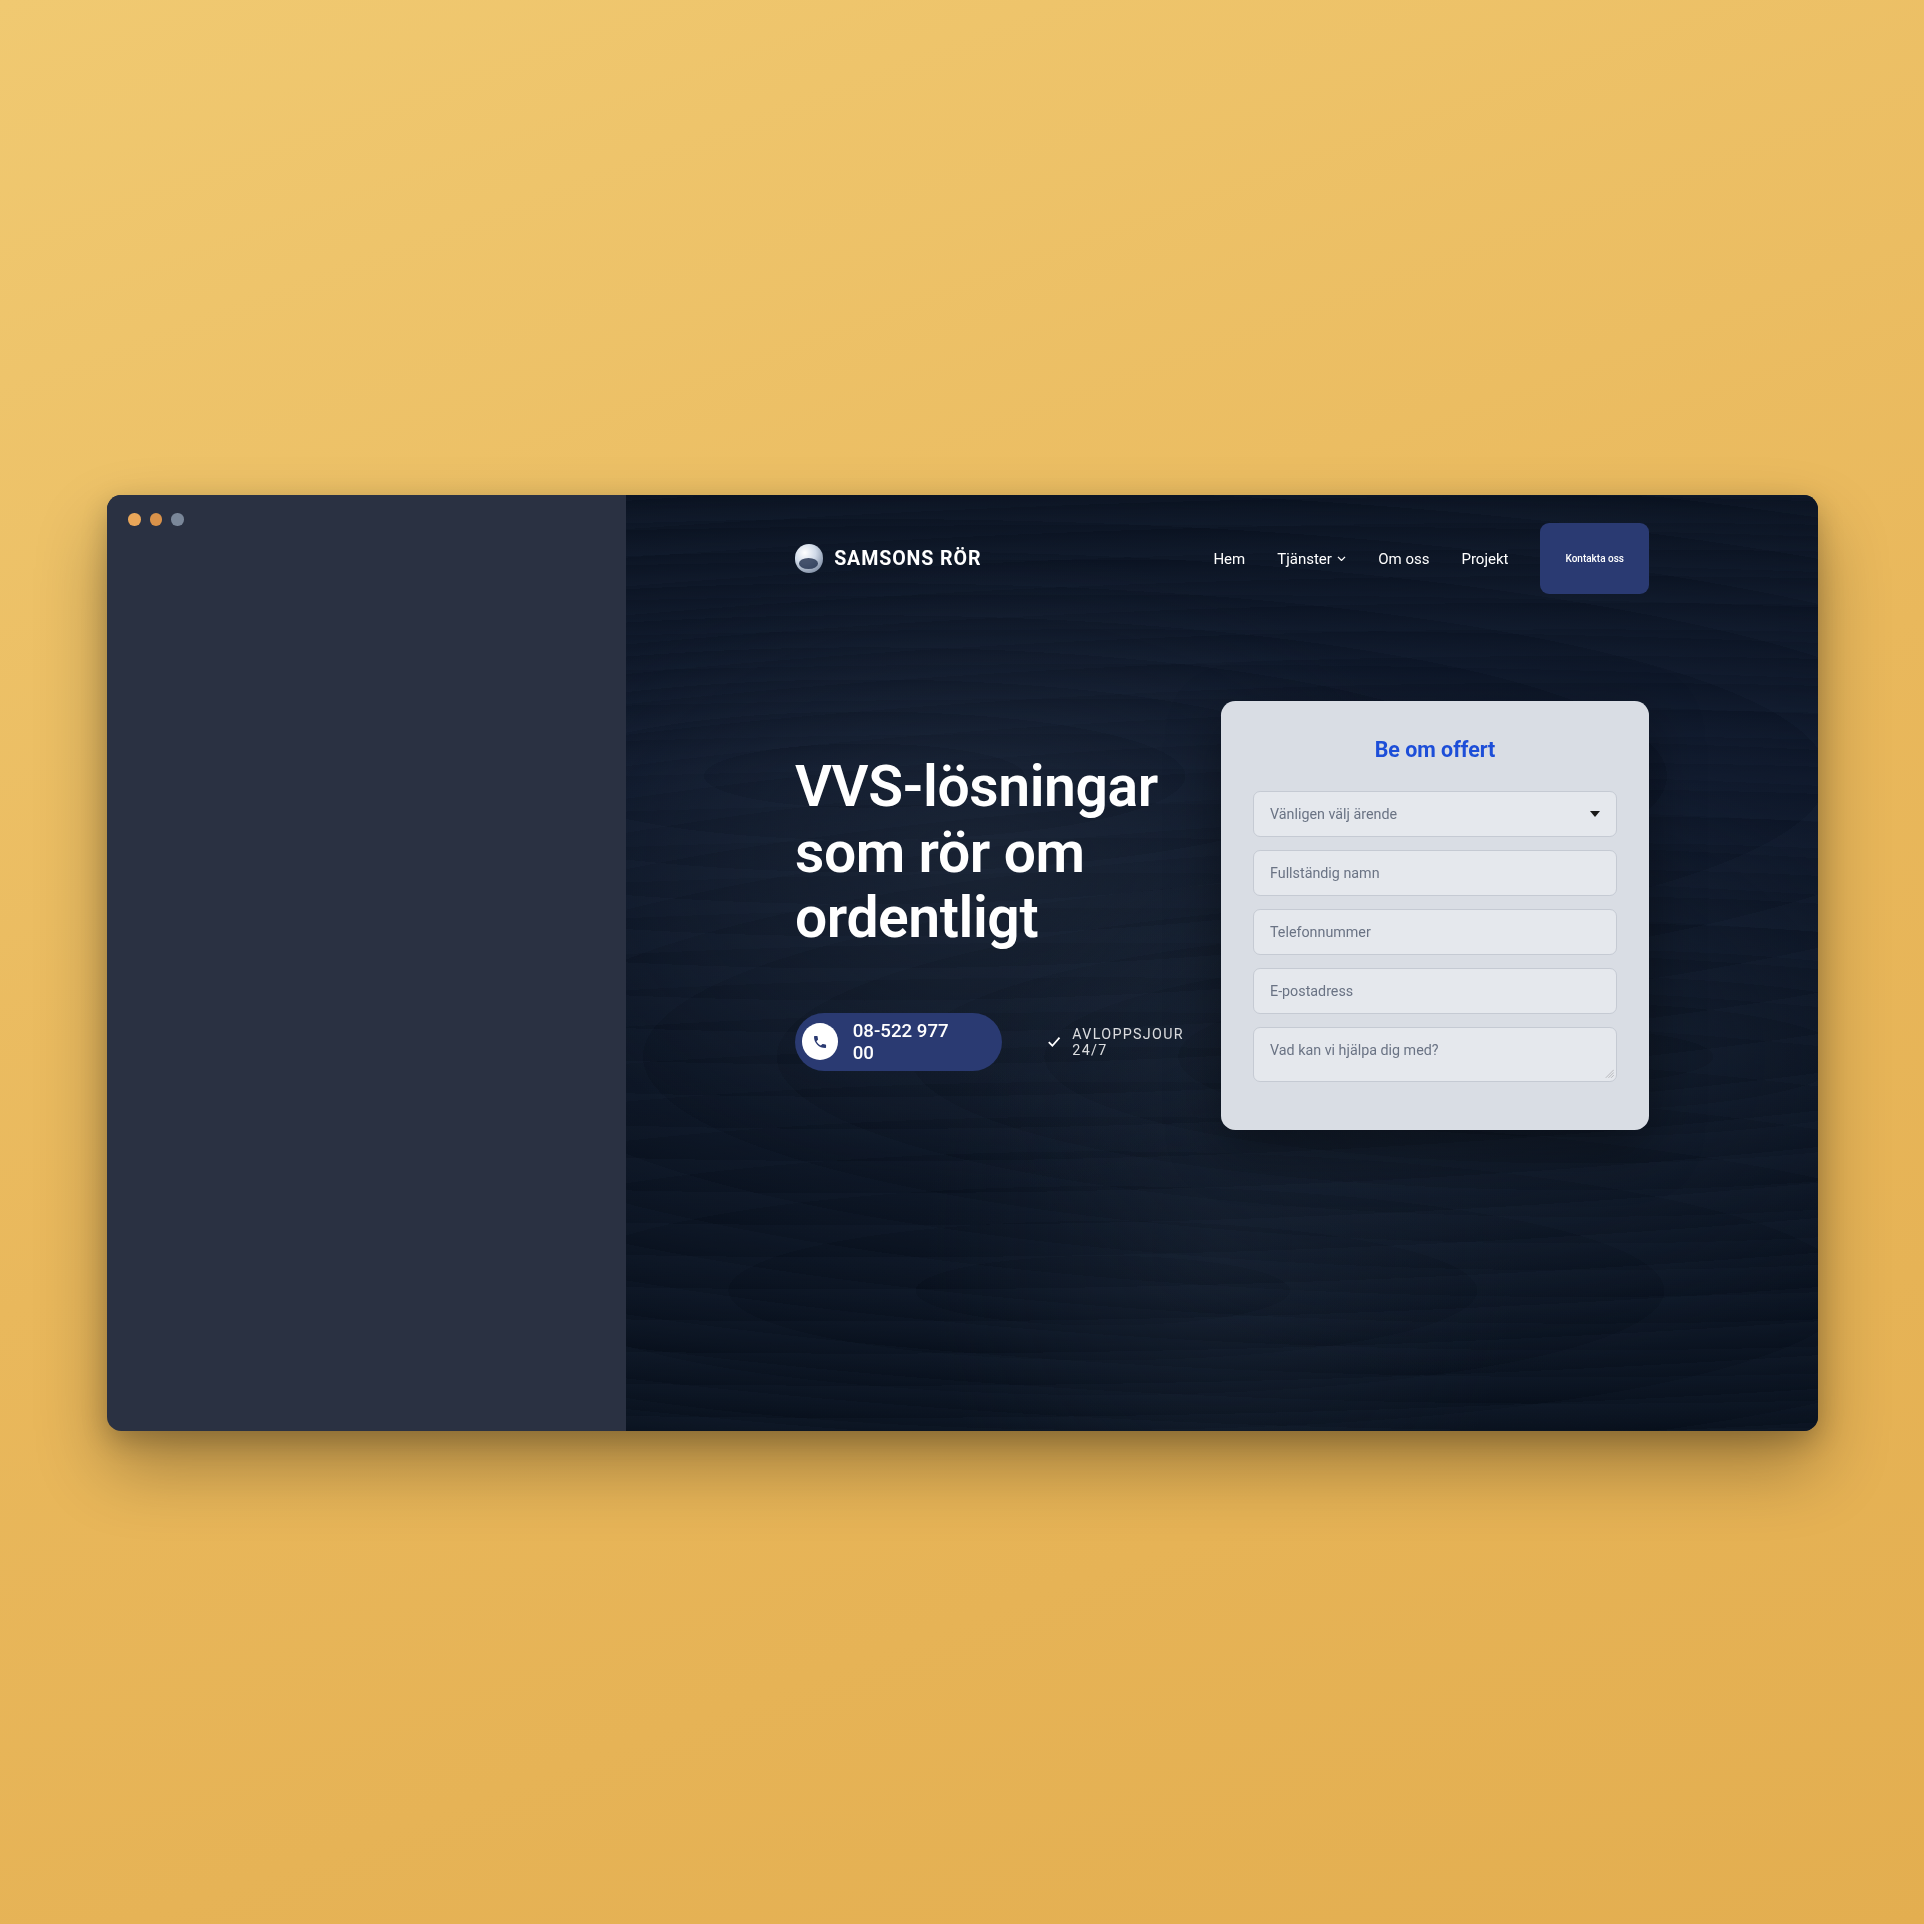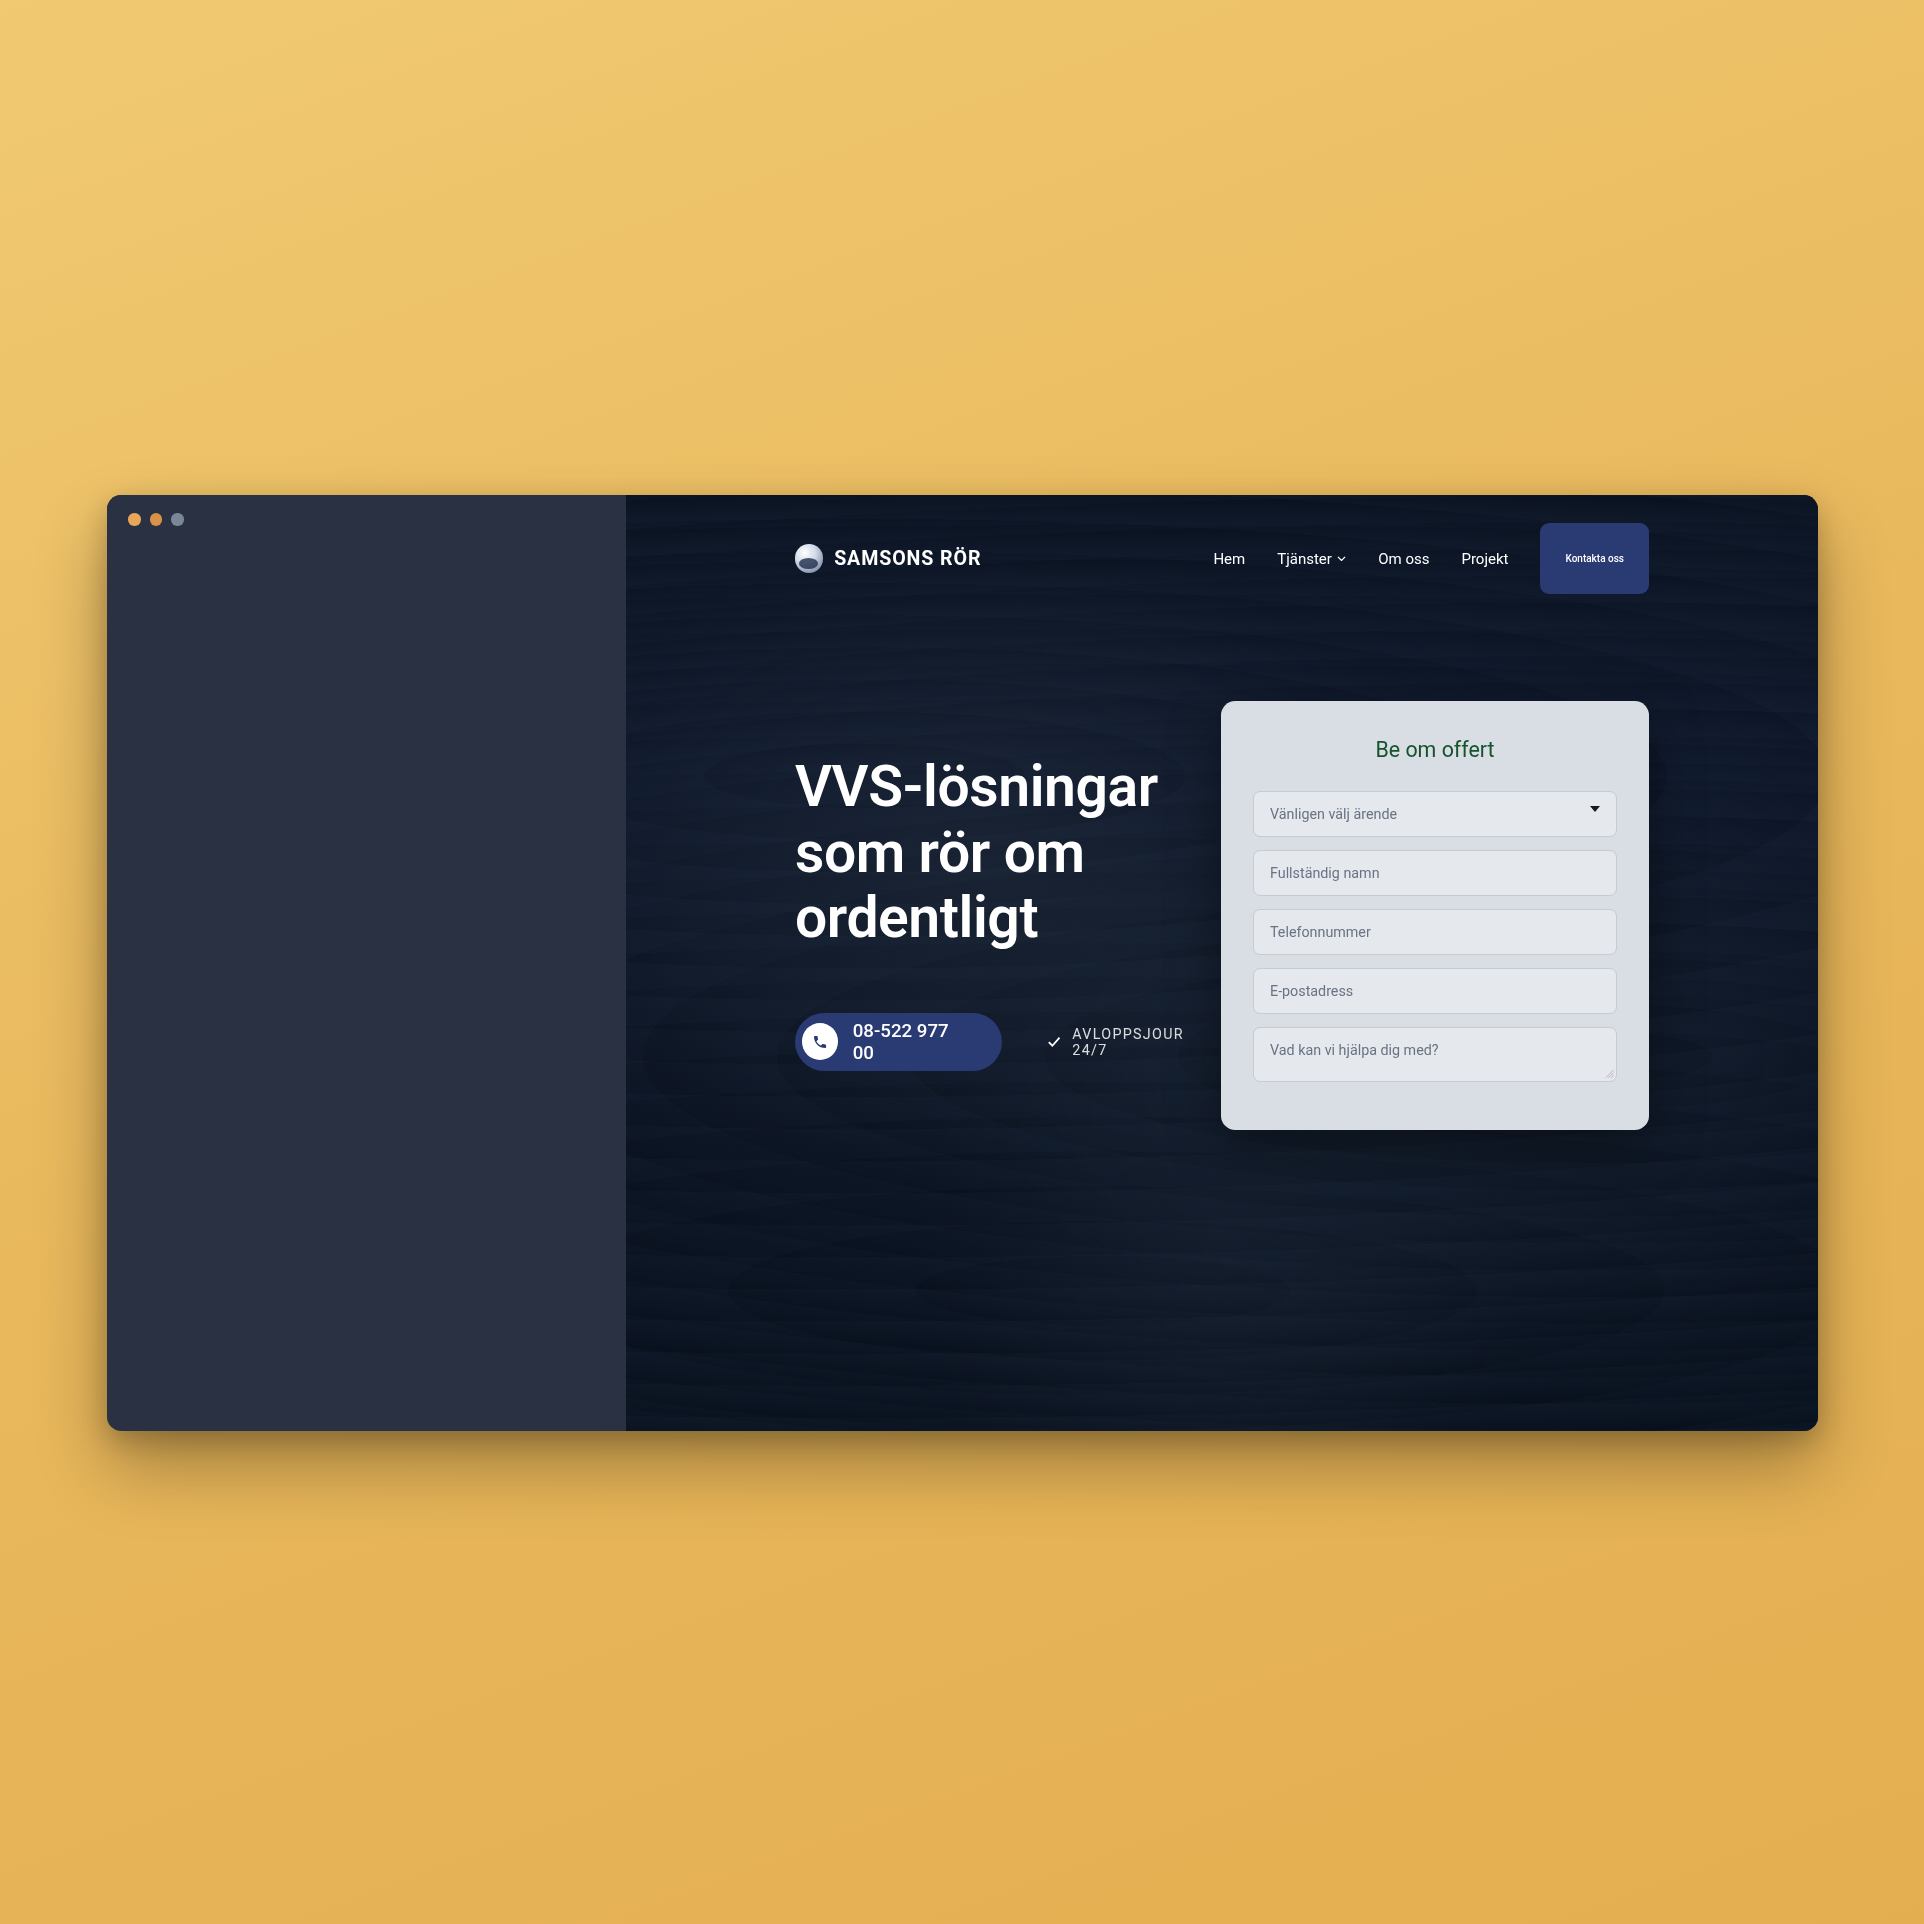--- a/index.html
+++ b/index.html
@@ -197,36 +197,36 @@
     .form-card {
       background: #d9dde4;
       border-radius: 14.3px;
       padding: 36px 32px;
       width: 428px;
       box-shadow: 0 18px 53px rgba(0,0,0,0.4);
     }
     .form-title {
       text-align: center;
       font-size: 21.4px;
-      font-weight: 400;
-      color: #14532d;
+      font-weight: 700;
+      color: #1d4ed8;
       margin-bottom: 28.5px;
     }
     .form-field {
       width: 100%;
       padding: 14.3px 16px;
       background: #e5e8ed;
       border: 0.9px solid #c5cad3;
       border-radius: 7.1px;
       font-size: 14.3px;
       color: #4a5264;
       margin-bottom: 12.5px;
       font-family: inherit;
       display: flex;
-      align-items: flex-start;
+      align-items: center;
       justify-content: space-between;
     }
     .form-select {
       cursor: pointer;
     }
     .form-textarea {
       min-height: 55px;
       resize: vertical;
       align-items: flex-start;
       position: relative;

